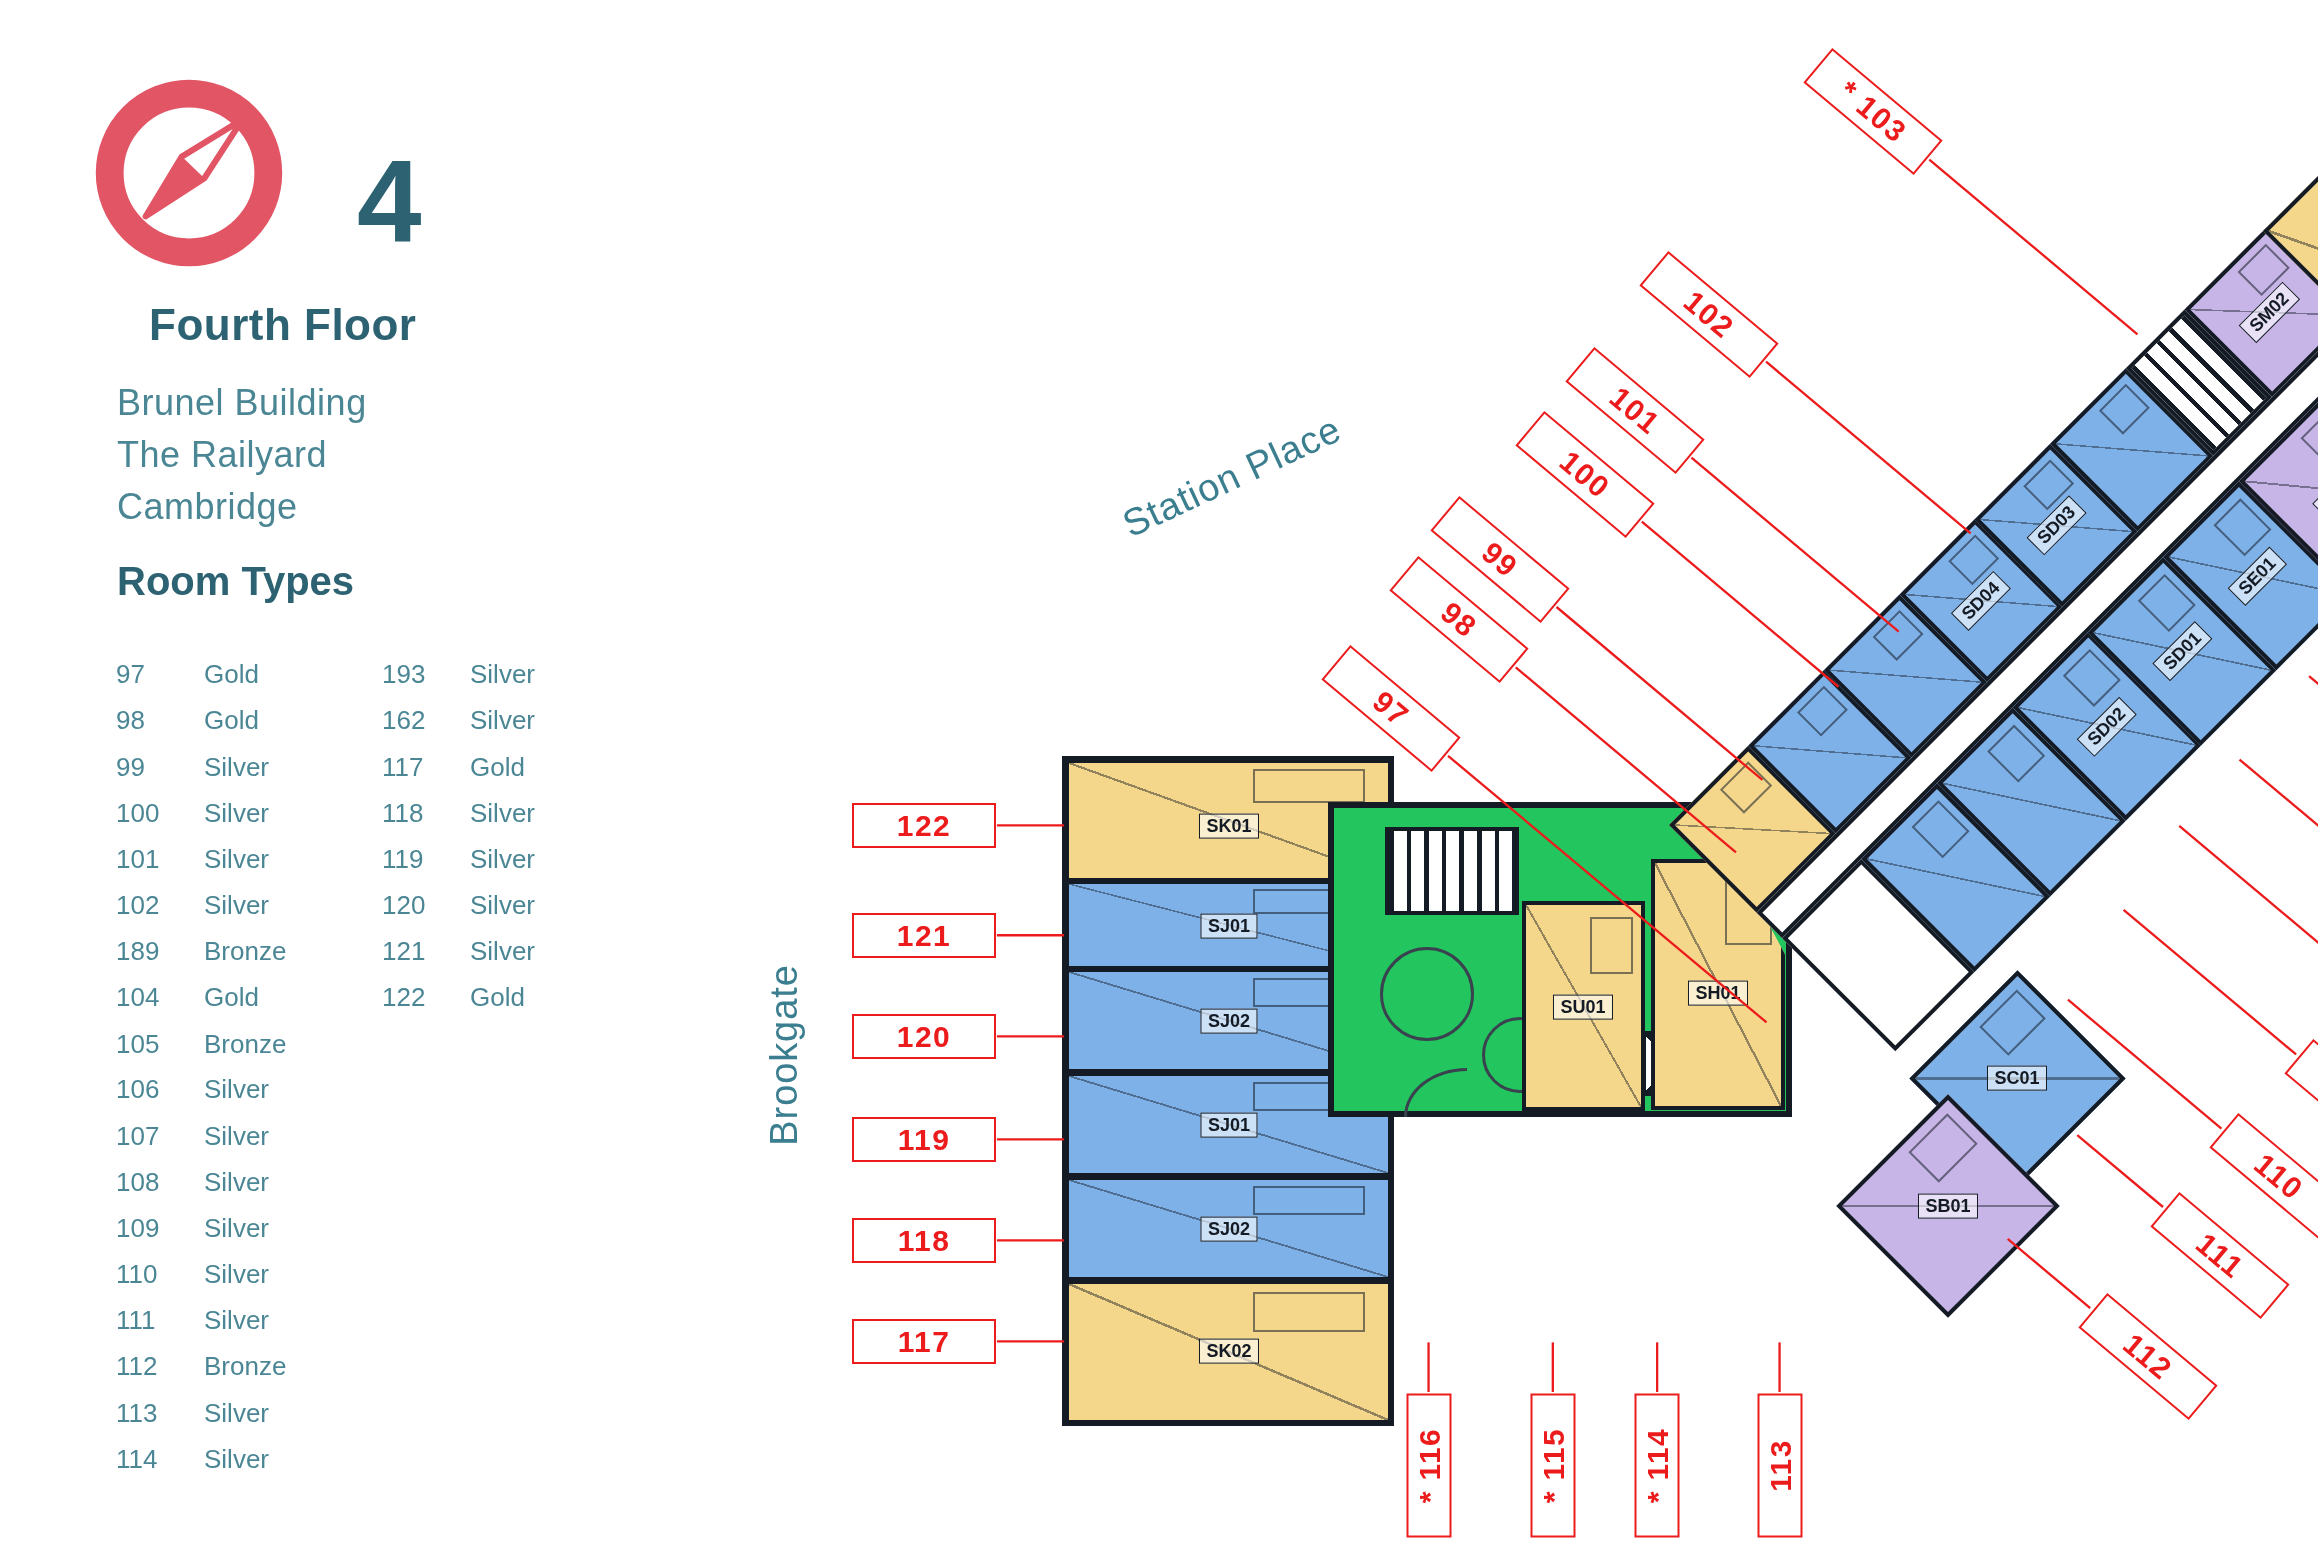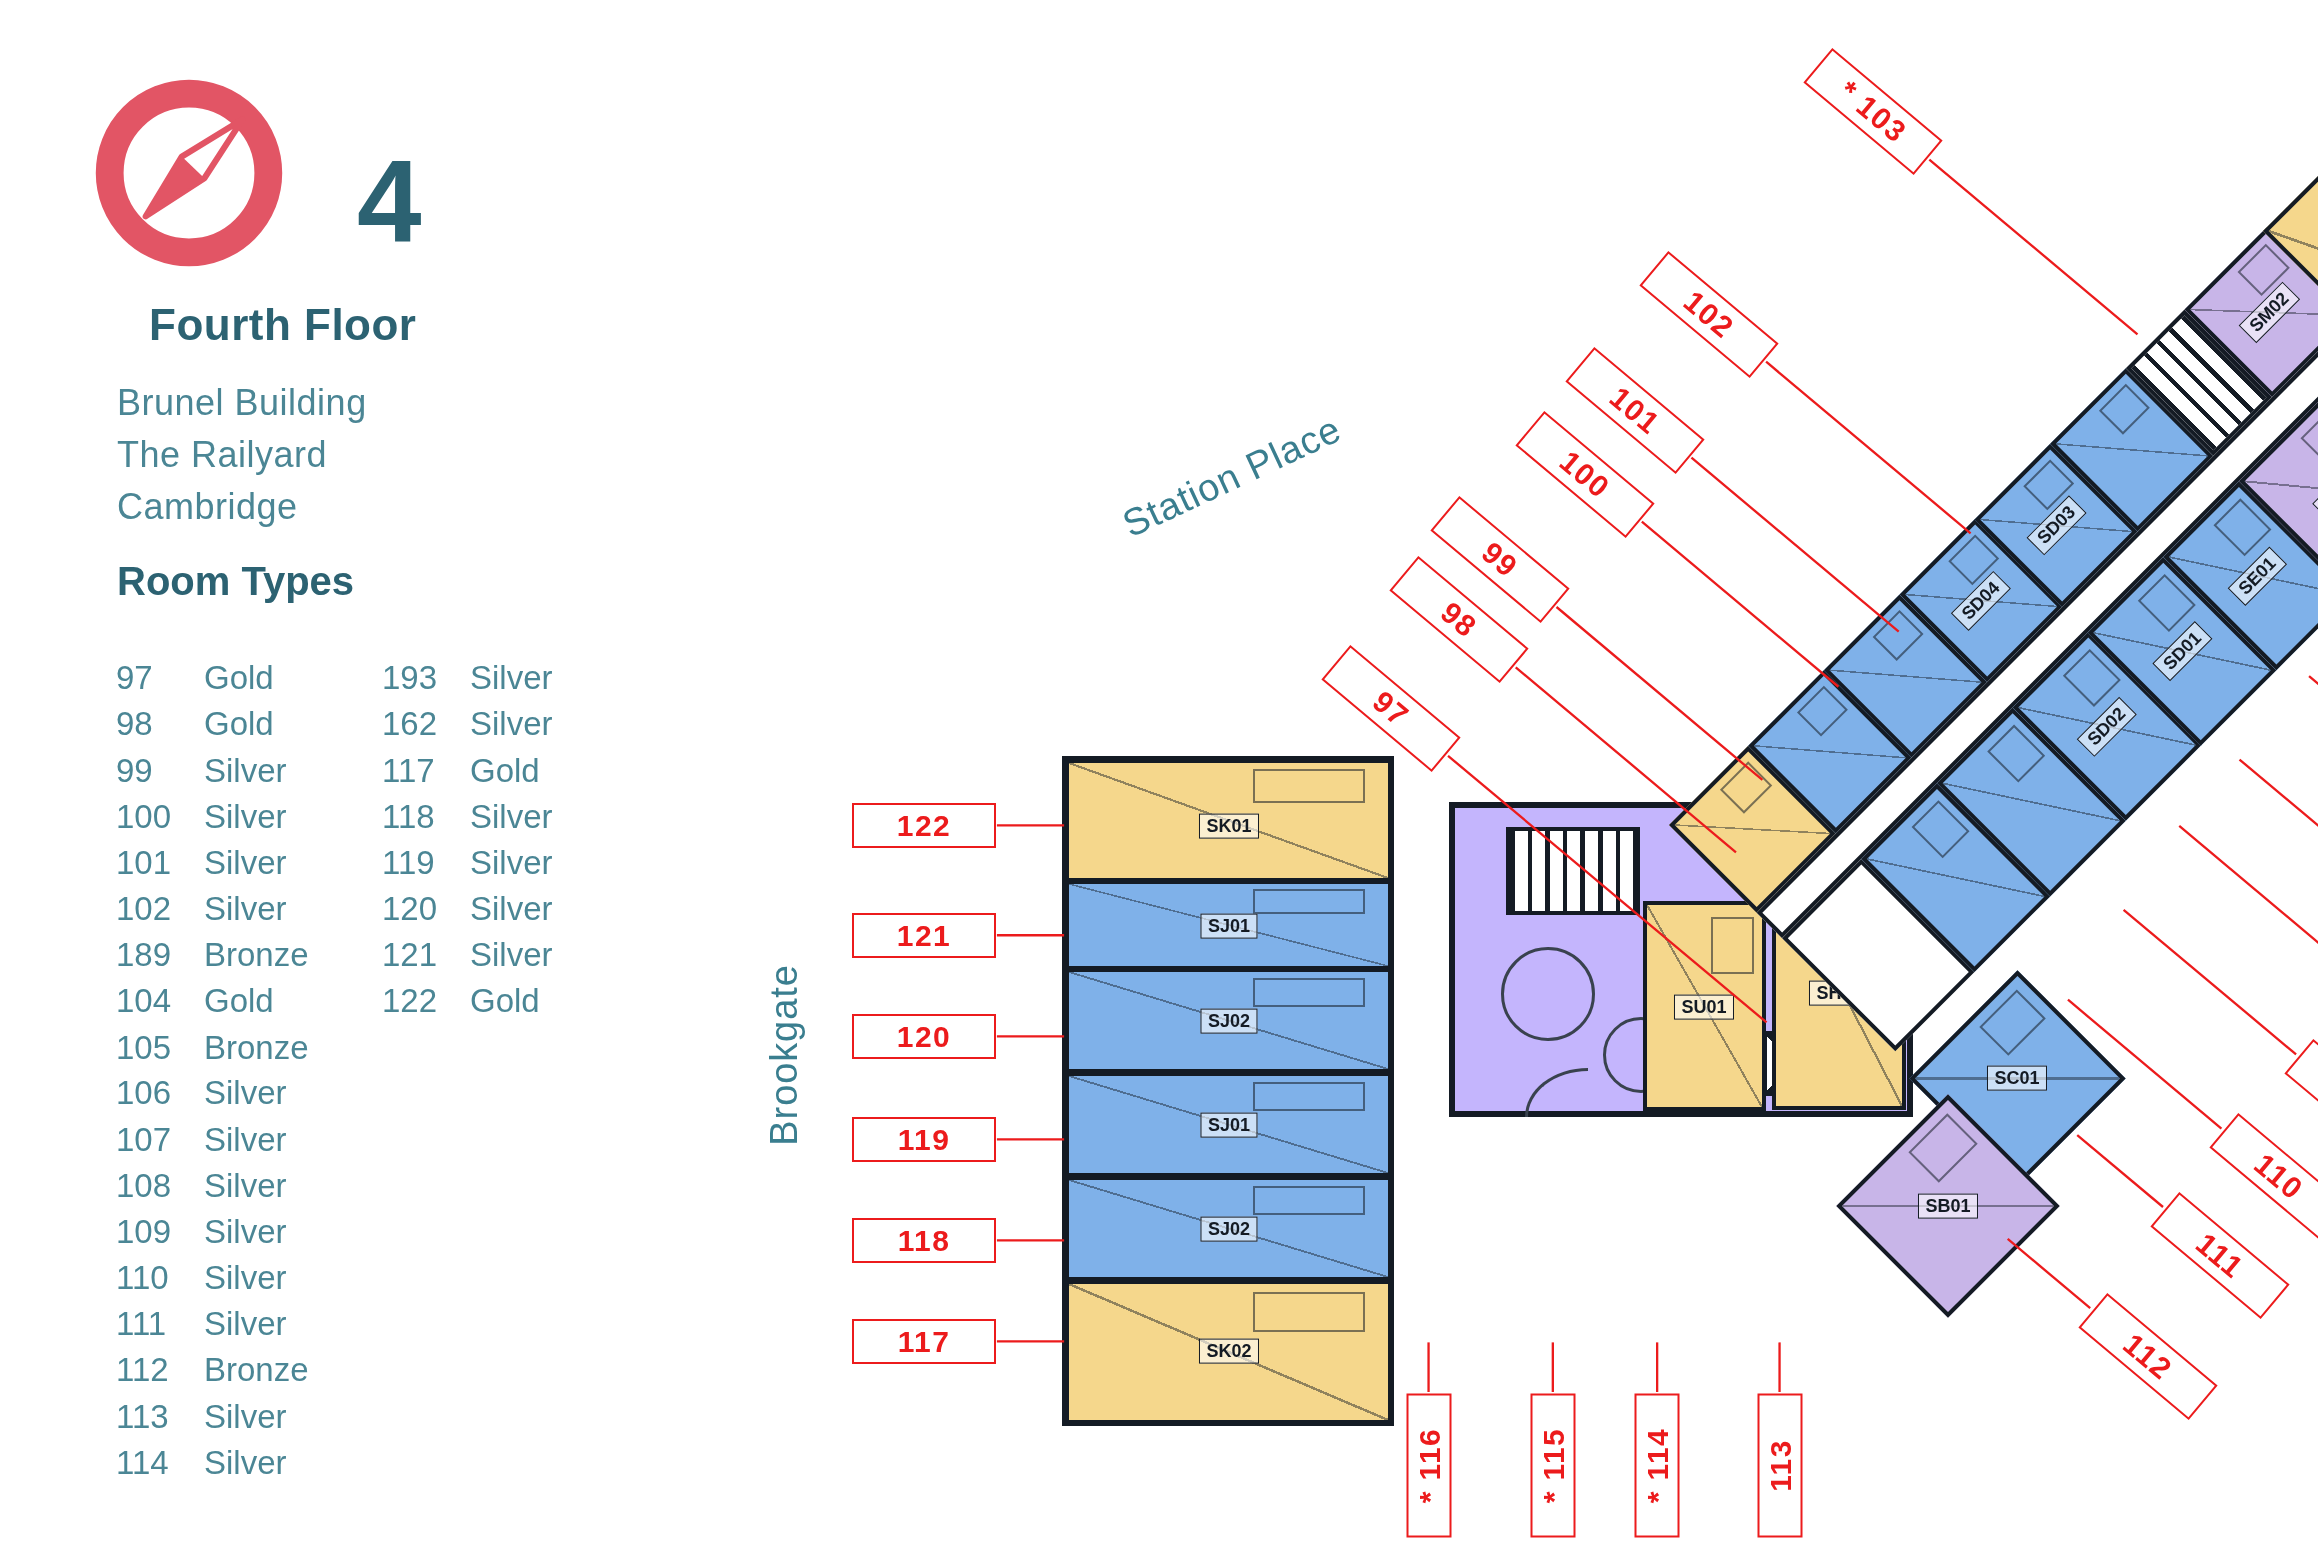--- a/index.html
+++ b/index.html
@@ -4,21 +4,21 @@
 <style>
   html,body{margin:0;padding:0;background:#fff;}
   body{width:2782px;height:1565px;overflow:hidden;font-family:"Liberation Sans",sans-serif;}
   .canvas{position:absolute;left:0;top:0;width:2782px;height:1565px;background:#fff;}
 
   
   .floor-number{position:absolute;left:357px;top:134px;font-size:116px;font-weight:800;color:#2C6272;}
   .floor-title{position:absolute;left:117px;top:300px;font-size:44px;font-weight:700;color:#2C6272;letter-spacing:0.5px;margin-left:32px;}
   .addr{position:absolute;left:117px;font-size:36px;font-weight:400;color:#4B8695;letter-spacing:0.5px;}
   .legend-title{position:absolute;left:117px;top:559px;font-size:40px;font-weight:700;color:#2C6272;}
-  .lrow{position:absolute;width:288px;height:42px;font-size:33px;color:#4B8695;white-space:nowrap;}
+  .lrow{position:absolute;width:288px;height:42px;font-size:26px;color:#4B8695;white-space:nowrap;}
   .lnum{display:inline-block;width:88px;}
   .ltype{display:inline-block;}
 
   
   .street{position:absolute;font-size:38px;font-weight:500;color:#3A7E8F;letter-spacing:0.9px;white-space:nowrap;}
   .street.station{left:1232px;top:477px;transform:translate(-50%,-50%) rotate(-25deg);}
   .street.brookgate{left:784px;top:1055px;transform:translate(-50%,-50%) rotate(-90deg);}
 
   
   .block{position:absolute;box-sizing:border-box;}
@@ -105,21 +105,21 @@
     <div class="room silver" style="left:6.5px;top:424px;width:319px;height:97px"></div>
     <div class="room gold" style="left:6.5px;top:528px;width:319px;height:136px"></div>
     <div class="chip" style="left:167px;top:70px">SK01</div>
     <div class="chip" style="left:167px;top:170px">SJ01</div>
     <div class="chip" style="left:167px;top:265px">SJ02</div>
     <div class="chip" style="left:167px;top:369px">SJ01</div>
     <div class="chip" style="left:167px;top:473px">SJ02</div>
     <div class="chip" style="left:167px;top:595px">SK02</div>
   </div>
 
-  <div class="block" style="left:1449px;top:802px;width:464px;height:315px;background:#c4b5fd;border:6.5px solid #141B24;z-index:1">
+  <div class="block" style="left:1328px;top:802px;width:464px;height:315px;background:#22c55e;border:6.5px solid #141B24;z-index:1">
     <div class="block stairs bordered" style="left:51px;top:18.5px;width:134px;height:88px"></div>
     <div class="circ" style="left:46px;top:139px;width:88px;height:88px"></div>
     <div class="circ" style="left:148px;top:209px;width:70px;height:70px"></div>
     <div class="arc" style="left:70px;top:260px;width:60px;height:46px"></div>
     <div class="block elev" style="left:308px;top:223px;width:69px;height:65px"></div>
     <div class="room gold bordered" style="left:188px;top:93px;width:123px;height:210px"></div>
     <div class="room gold bordered" style="left:317px;top:51px;width:134px;height:251px;clip-path:polygon(0 0,62% 0,100% 38%,100% 100%,0 100%)"></div>
     <div class="chip" style="left:249px;top:199px">SU01</div>
     <div class="chip" style="left:384px;top:185px">SH01</div>
   </div>

